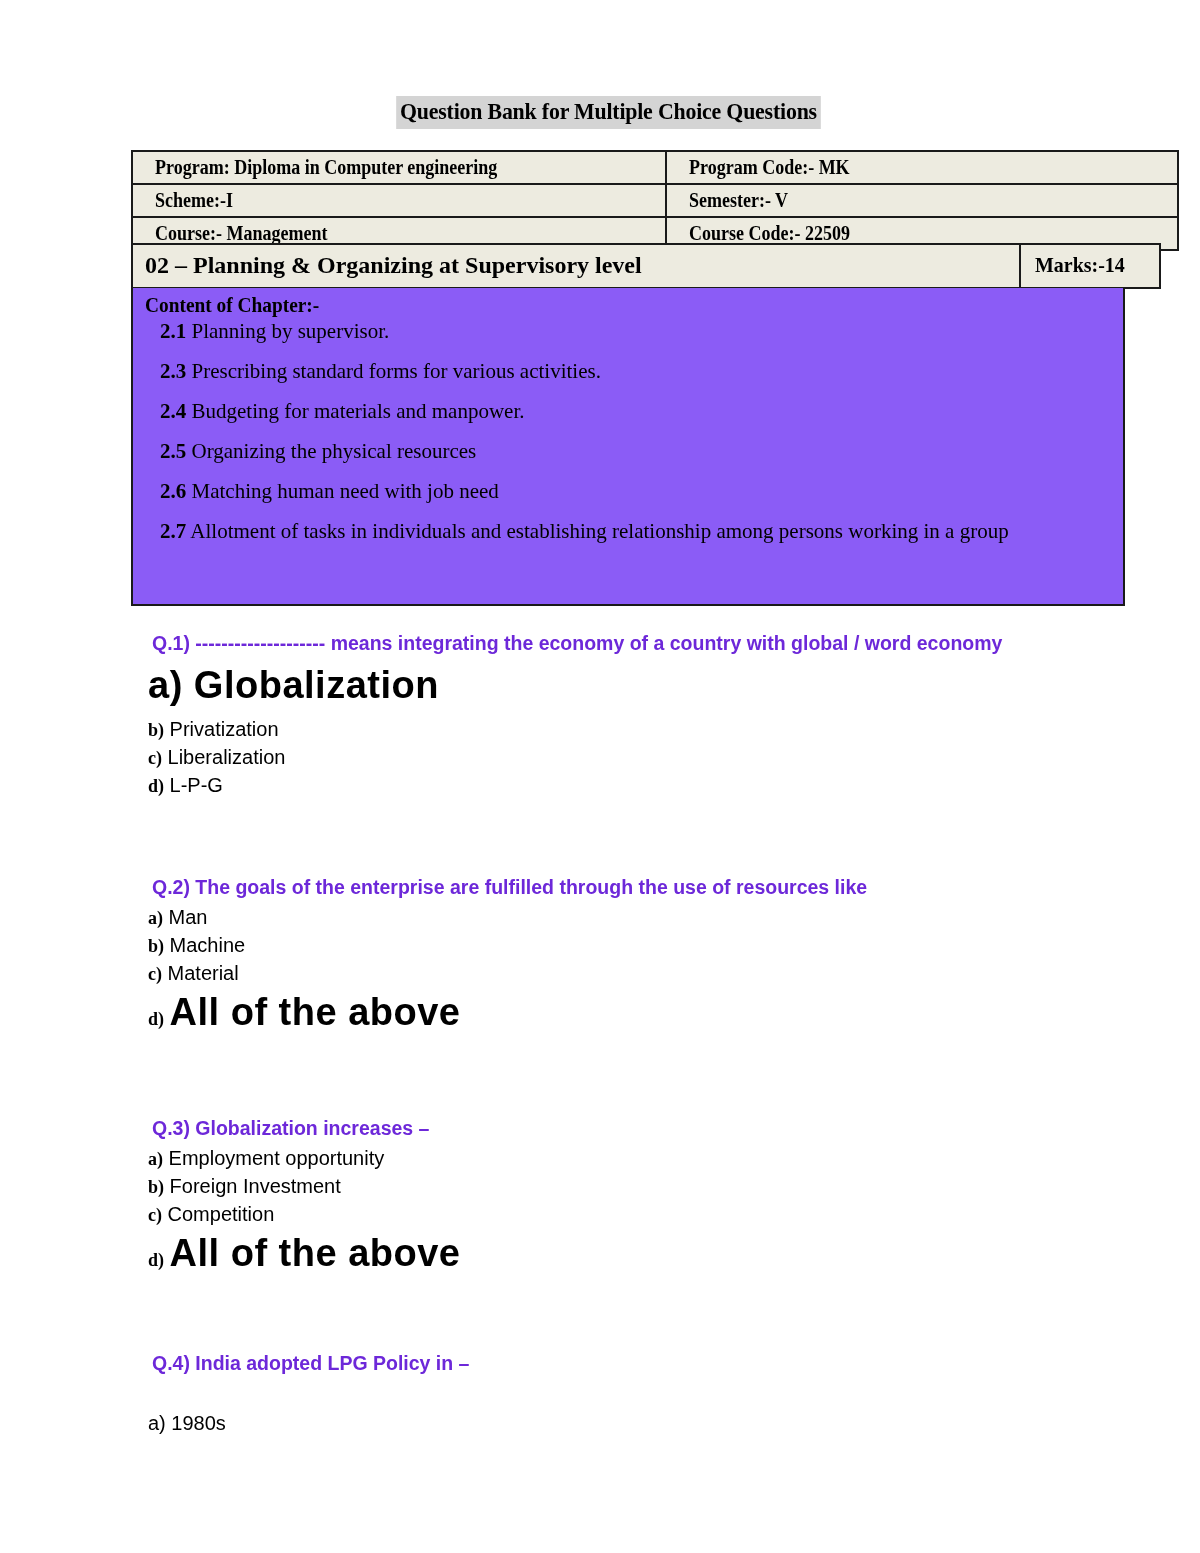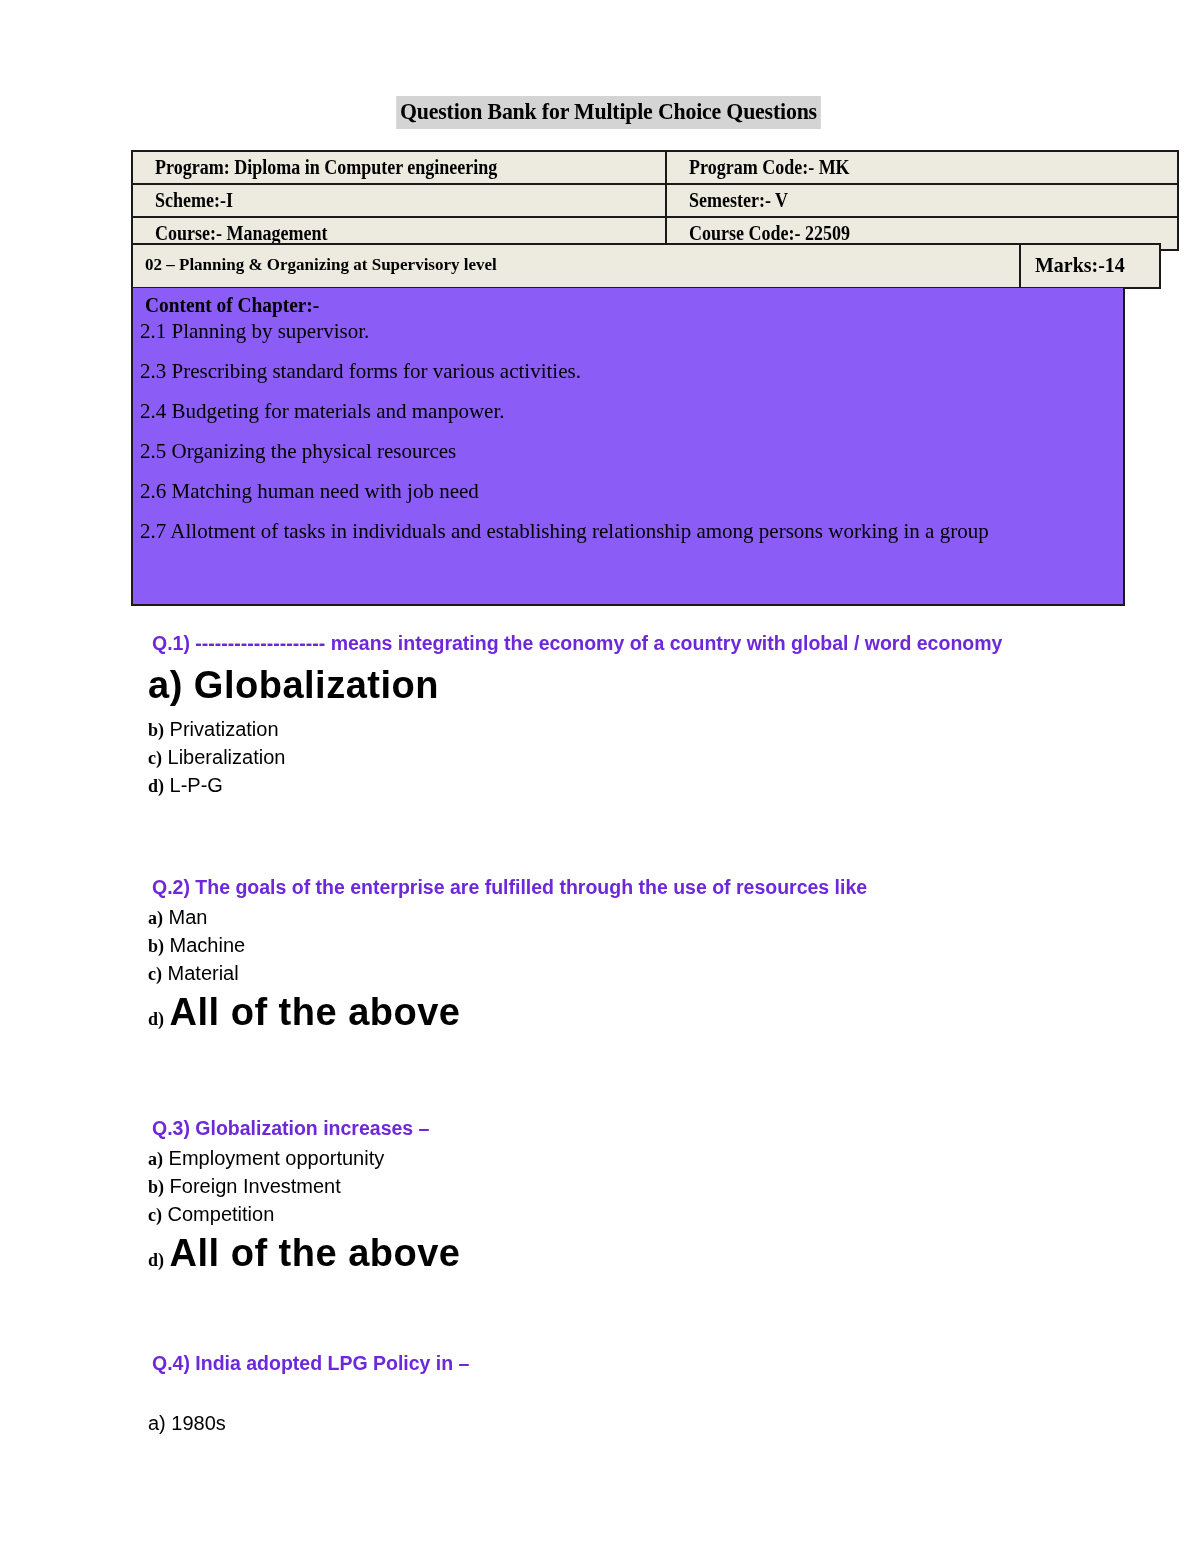--- a/index.html
+++ b/index.html
@@ -87,21 +87,21 @@
     background: #edebe0;
     vertical-align: middle;
   }
   .chapter-title-cell {
     width: 872px;
     padding: 5px 2px 7px 12px;
   }
   .chapter-title-cell .txt {
     font-family: "Liberation Serif", "DejaVu Serif", serif;
     font-weight: bold;
-    font-size: 17px;
+    font-size: 24px;
     line-height: 30px;
     display: inline-block;
     white-space: nowrap;
   }
   .marks-cell {
     width: 122px;
     padding: 5px 2px 7px 14px;
   }
   .marks-cell .txt {
     font-family: "Liberation Serif", "DejaVu Serif", serif;
@@ -148,21 +148,22 @@
     font-size: 21px;
     line-height: 25px;
     margin: 0 0 0 1px;
     padding-top: 15px;
     white-space: nowrap;
   }
   .content-item:first-child {
     padding-top: 1px;
   }
   .content-item .num {
-    font-weight: normal;
+    font-weight: bold;
+    margin-left: 20px;
   }
 
   
   .questions {
     position: absolute;
     left: 148px;
     top: 626px;
     width: 974px;
   }
   .qblock {

